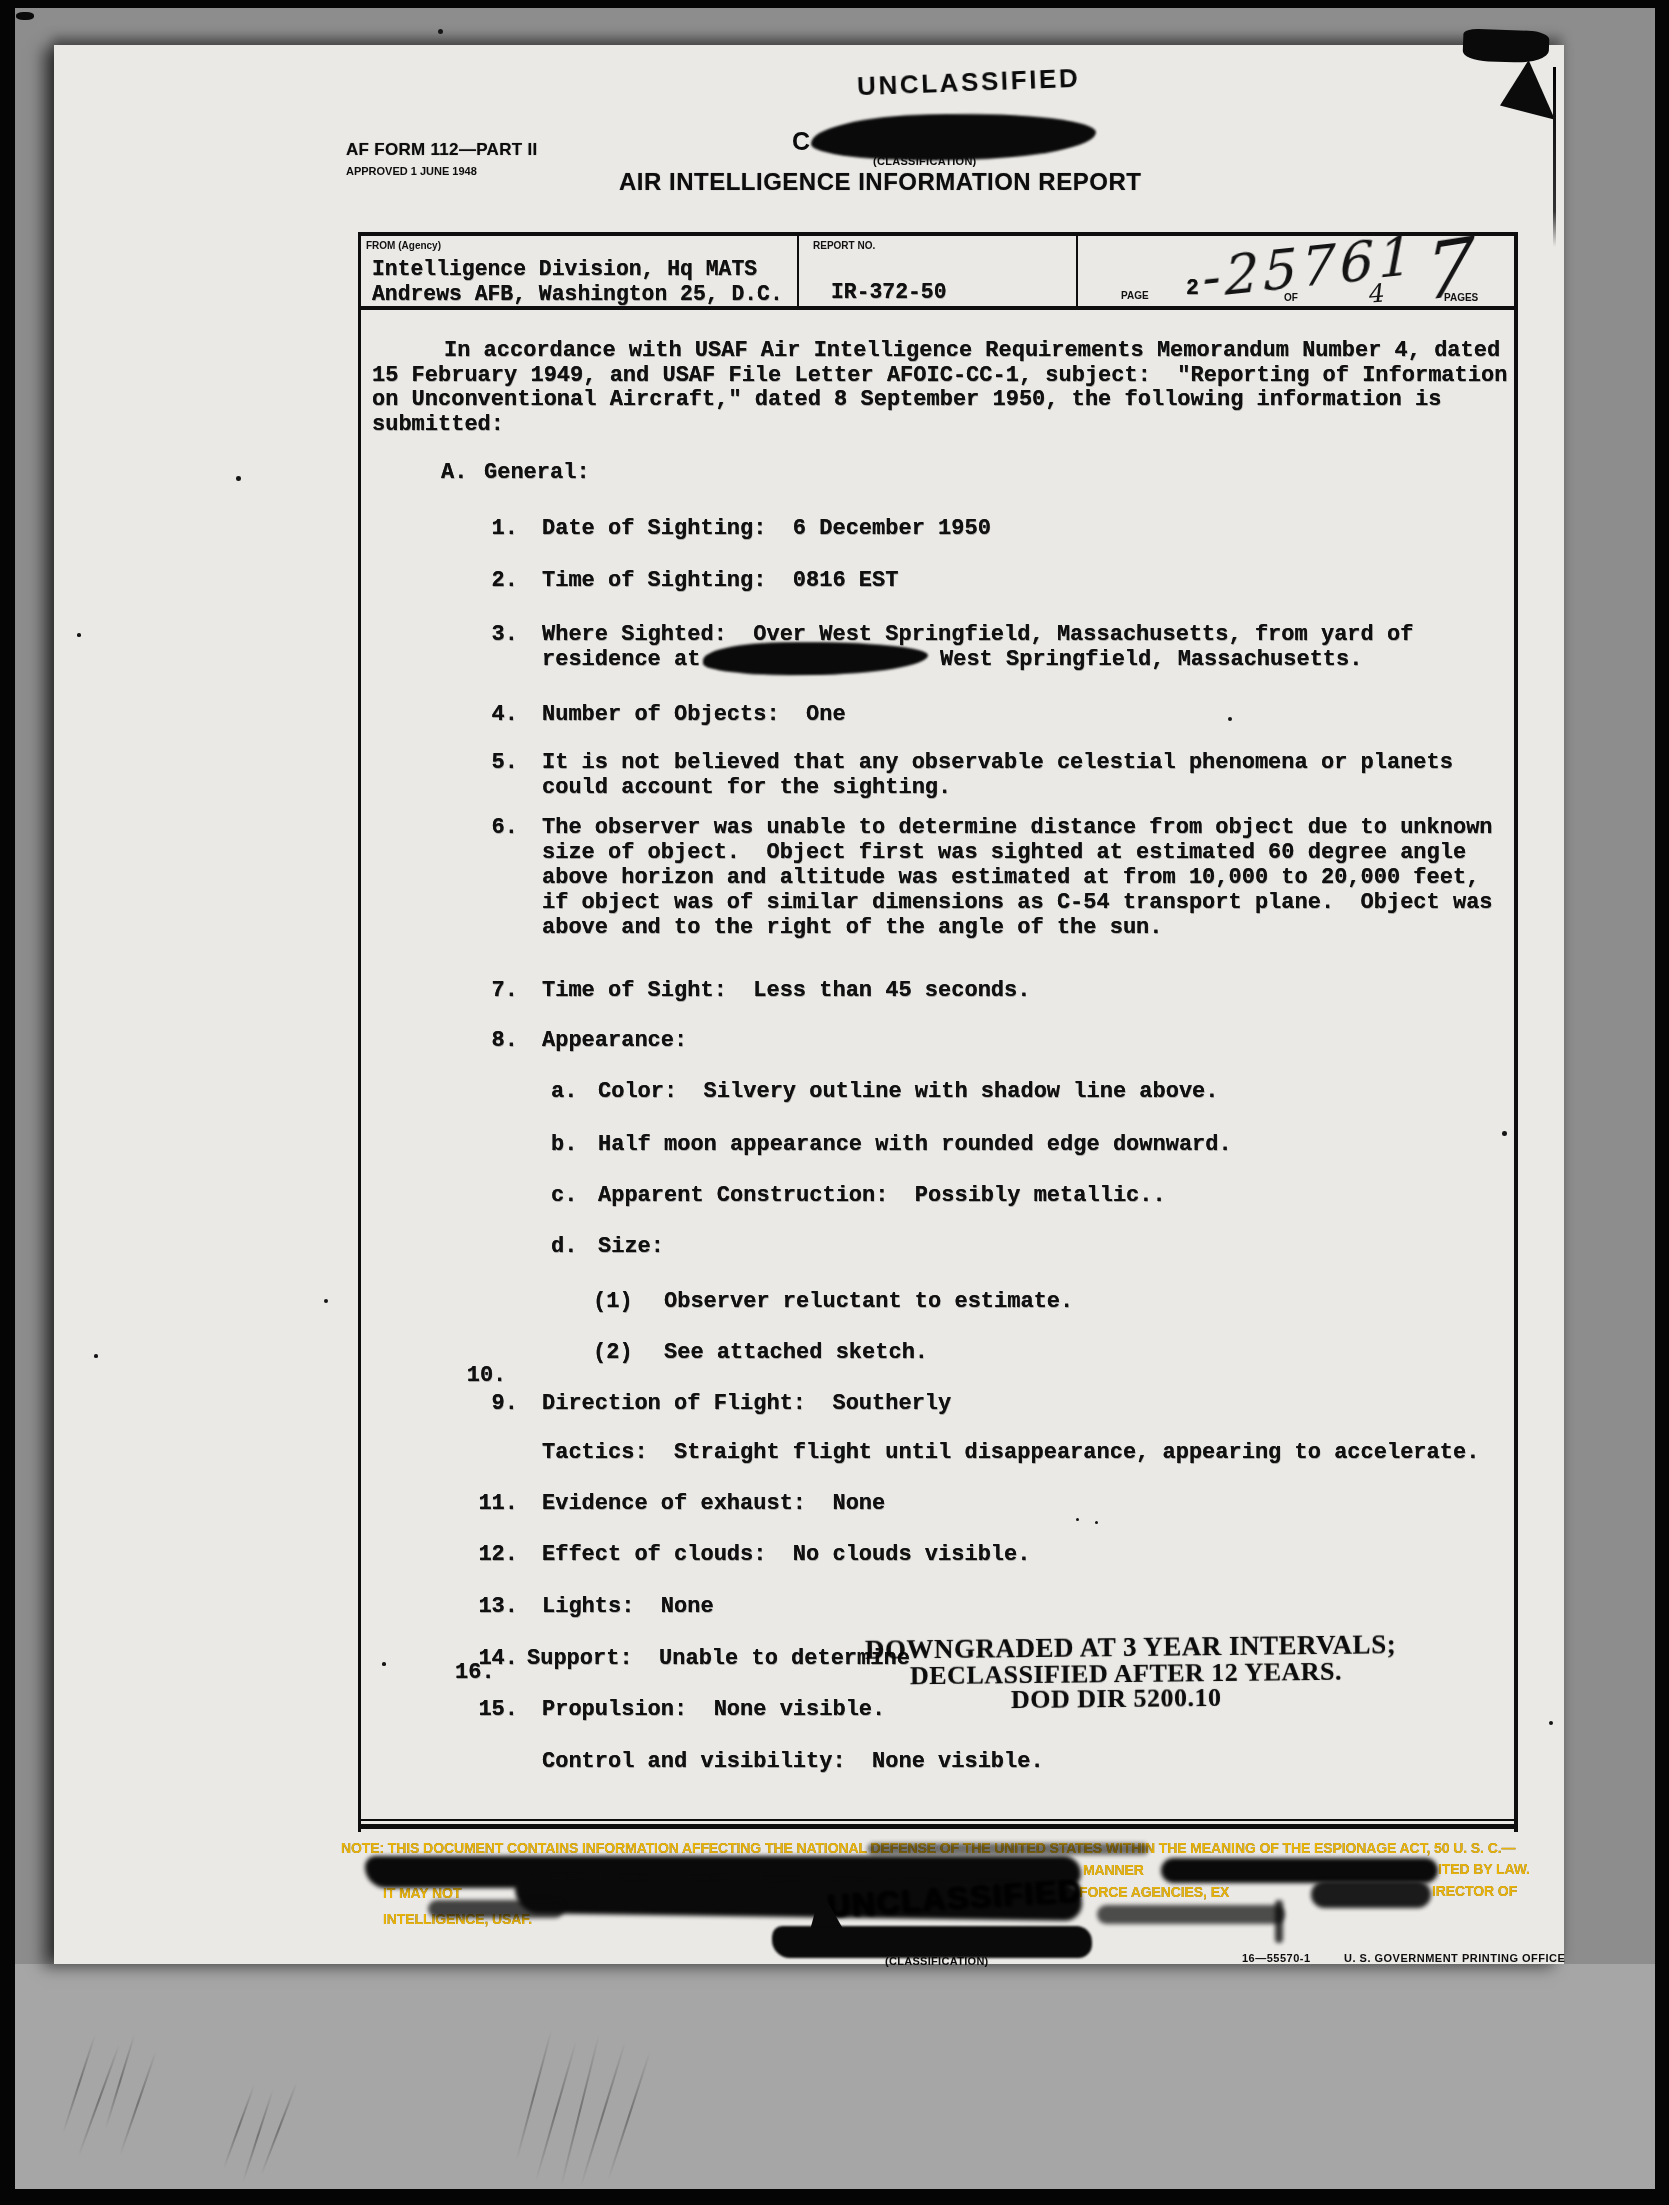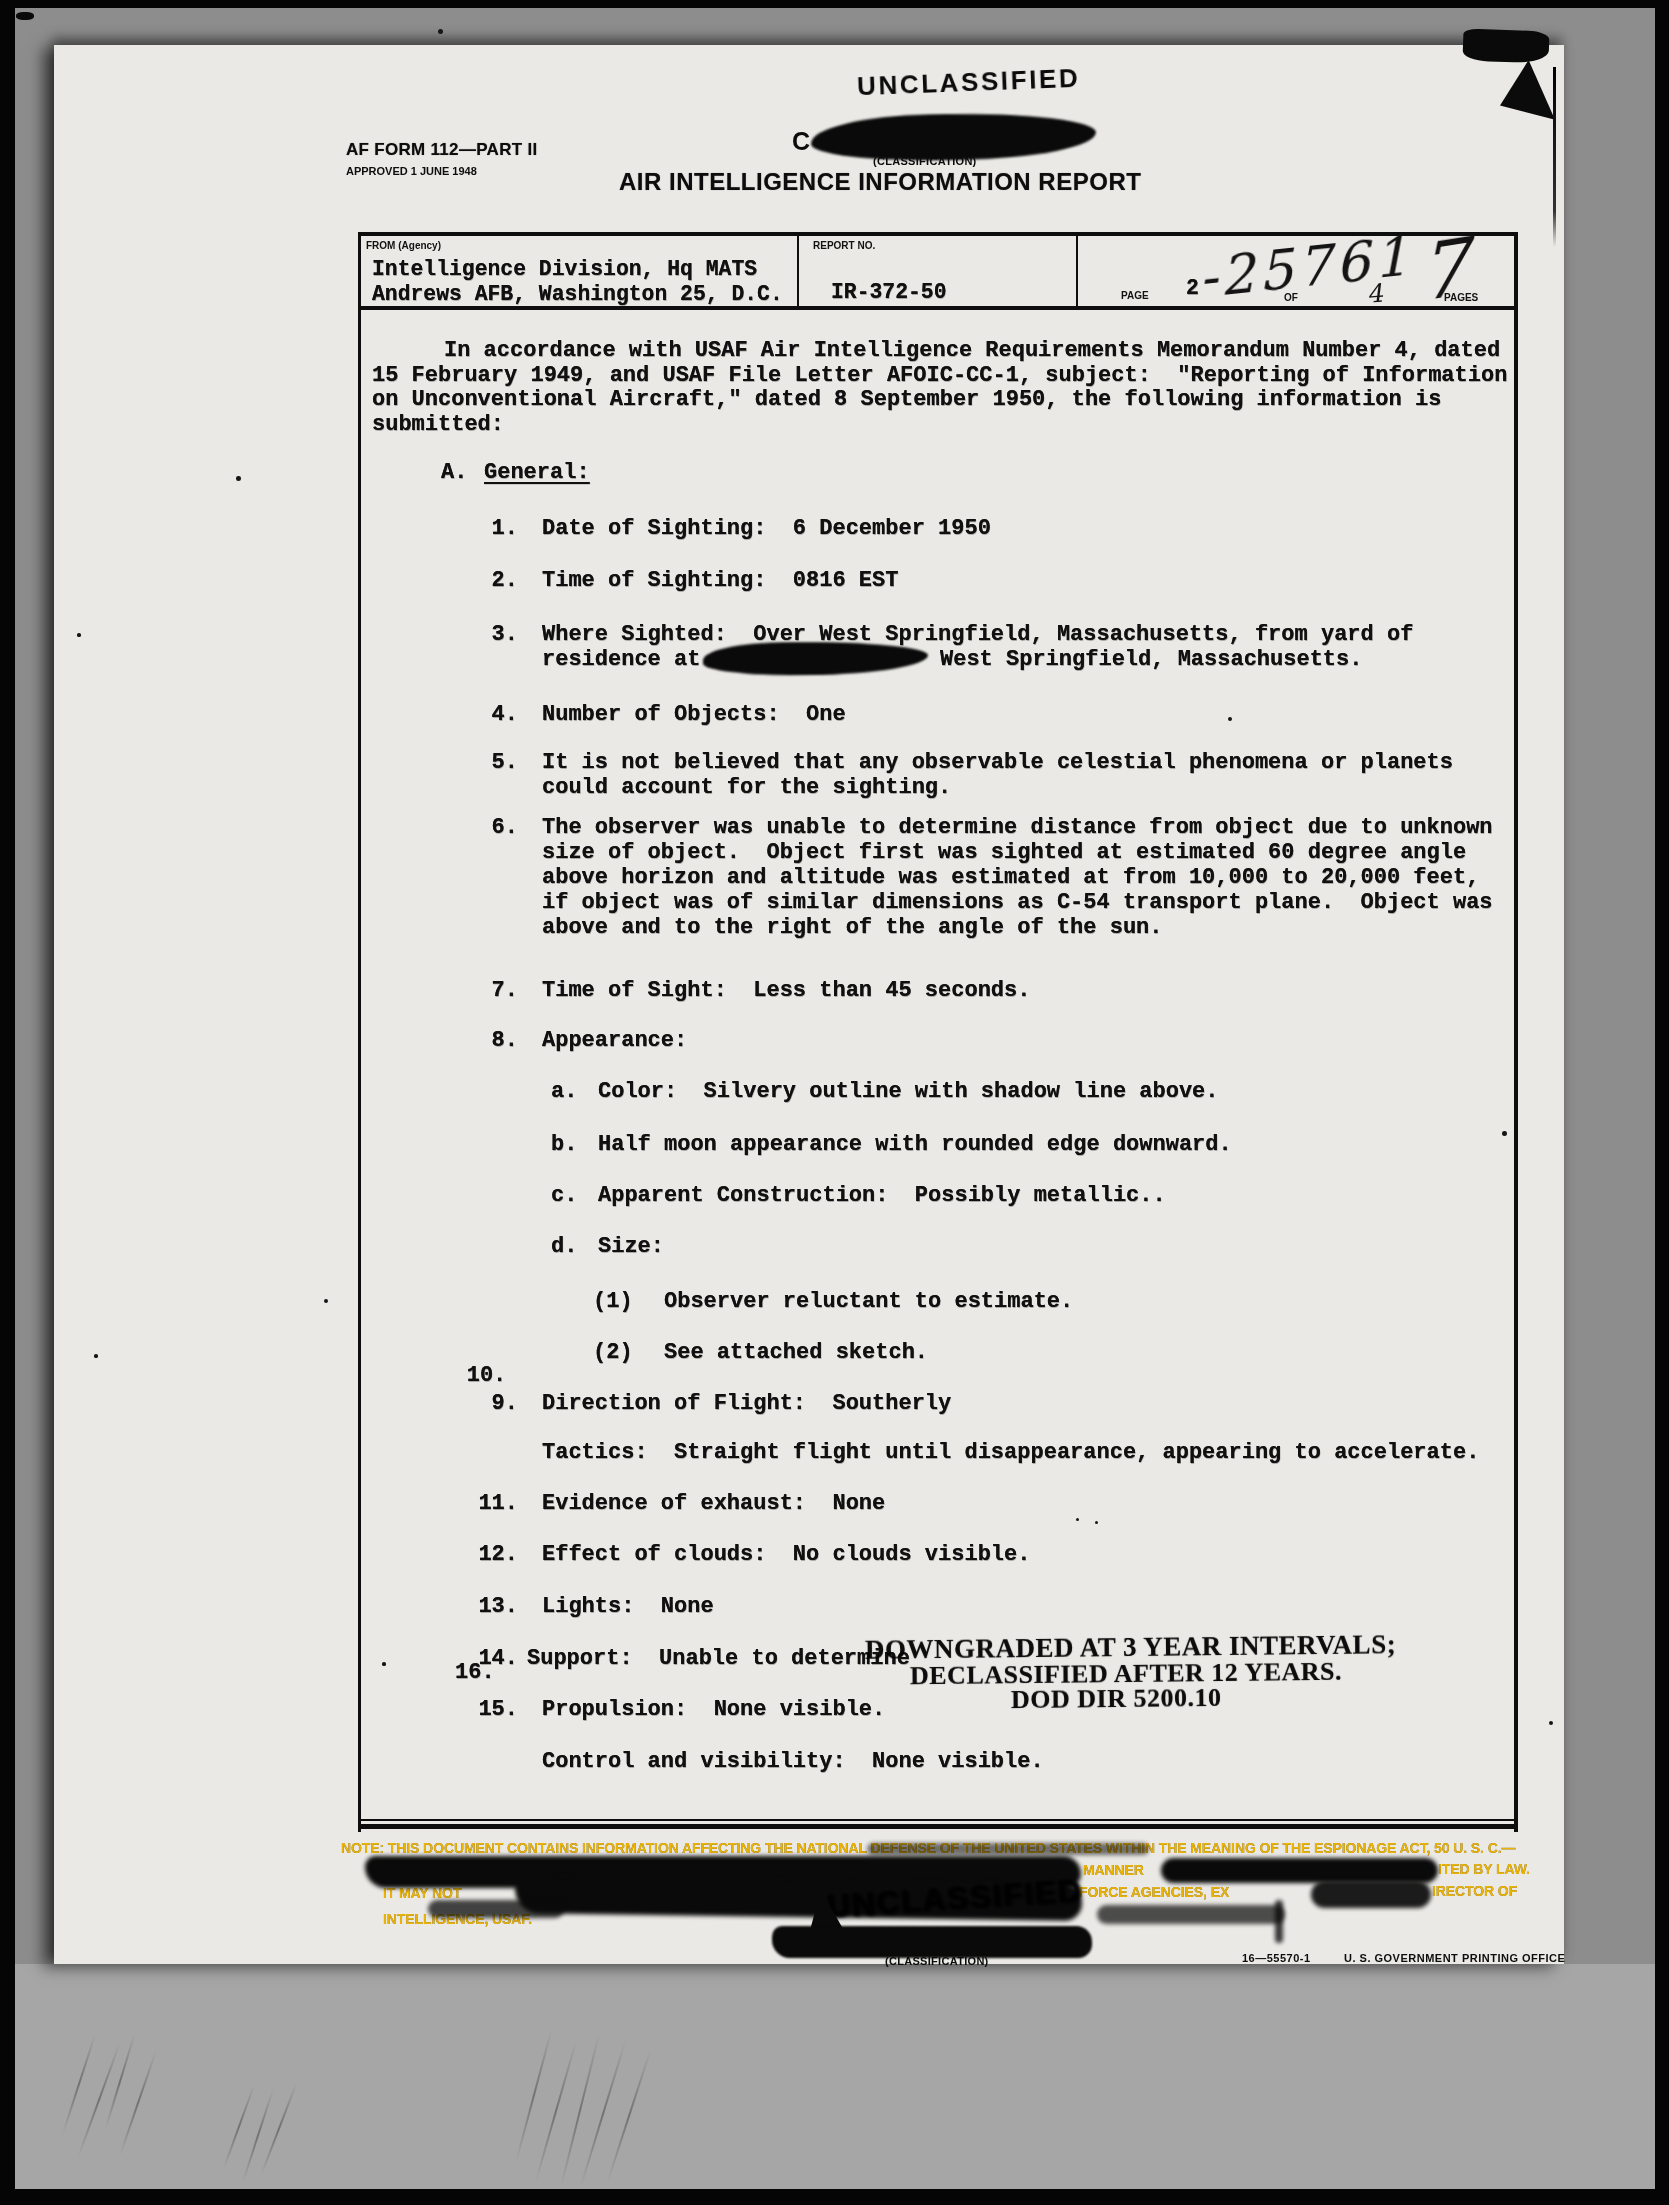--- a/index.html
+++ b/index.html
@@ -16,21 +16,21 @@
   .lbl{font-size:10px;font-weight:700;color:#111;white-space:pre;}
   .note{font-size:14px;font-weight:700;color:#eab308;letter-spacing:-0.1px;white-space:pre;
         text-shadow:0 0 0.5px rgba(0,0,0,.65);}
   .stamp{font-weight:700;color:#0b0b0b;white-space:pre;}
   .serifstamp{font-family:"Liberation Serif",serif;font-weight:700;color:#0d0d0d;white-space:pre;
               letter-spacing:0.5px;filter:blur(0.4px);mix-blend-mode:multiply;
               text-shadow:0 0 1px rgba(0,0,0,.45);}
   .hand{font-family:"DejaVu Serif",serif;font-style:italic;color:#141414;white-space:pre;}
   .redact{background:#0a0a0a;filter:blur(1px);}
   .smear{background:#0a0a0a;filter:blur(2.1px);}
-  .ul{text-decoration:underline;text-decoration-thickness:1.6px;text-underline-offset:3.7px;}
+  .ul{text-decoration-thickness:1.6px;text-underline-offset:3.7px;}
   .border{background:#0e0e0e;}
   .speck{background:#151515;border-radius:50%;}
   .scratch{width:1.6px;background:linear-gradient(to bottom,transparent,rgba(50,50,50,.45),transparent);}
 </style>
 </head>
 <body>
 
 <div class="stage">
   <div class="abs mat"></div>
   <div class="abs band"></div>

